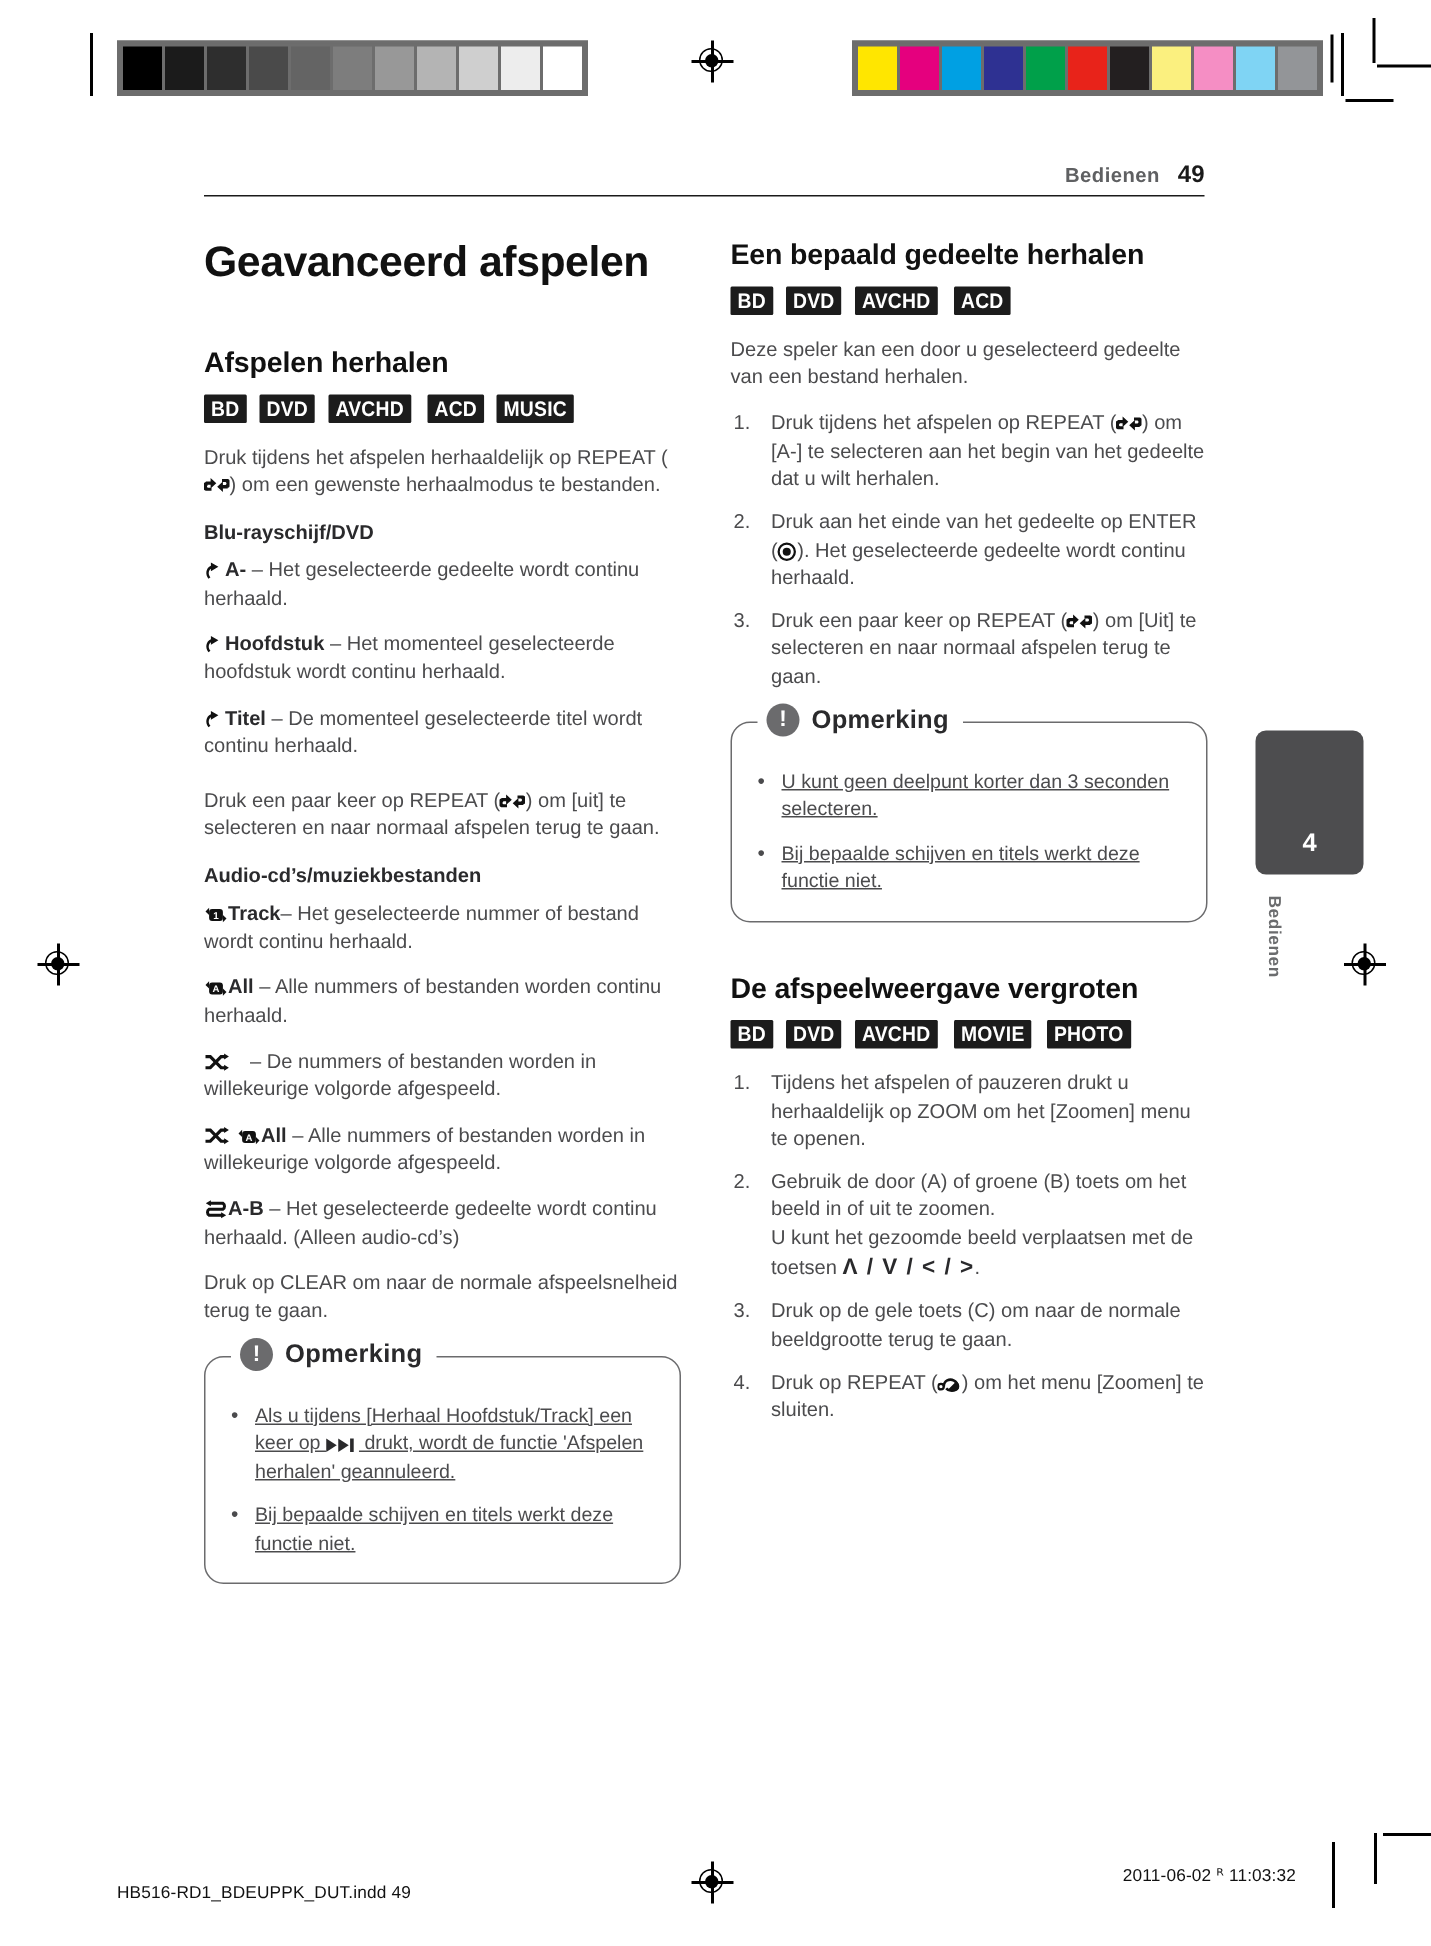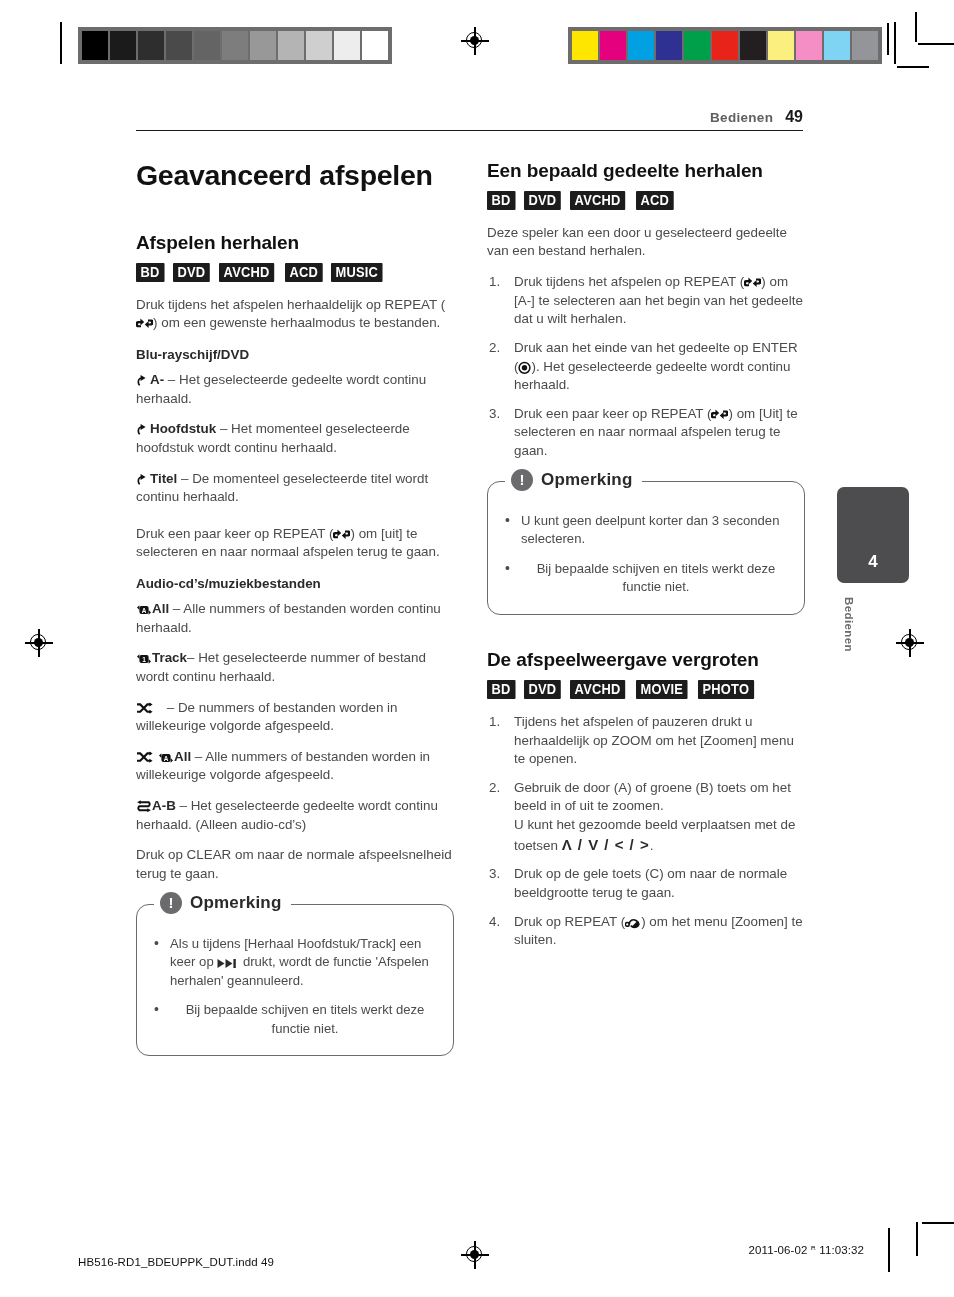--- a/index.html
+++ b/index.html
@@ -68,31 +68,31 @@
   ol.steps{margin:0 0 14px 0;padding:0;list-style:none;counter-reset:st;}
   ol.steps>li{counter-increment:st;position:relative;padding-left:27px;
       font-size:13.4px;line-height:1.39;margin-bottom:10px;color:#4b4b4d;}
   ol.steps>li:before{content:counter(st) ".";position:absolute;left:2px;top:0;
       color:#4b4b4d;}
   ol.steps>li.last{margin-bottom:0;}
 
   
   .note{position:relative;margin:20px 0 0 0;}
   .note-box{border:1.4px solid #6b6b6d;border-radius:13px;
-      padding:30px 13px 17px 14px;}
+      padding:30px 13px 17px 14px;text-decoration:underline;}
   .note-head{position:absolute;left:18px;top:-12px;display:flex;align-items:center;
       gap:8px;background:#fff;padding:0 9px 0 6px;}
   .note-bang{width:22px;height:22px;border-radius:50%;background:#6b6b6d;color:#fff;
       font-size:15px;font-weight:bold;display:flex;align-items:center;
       justify-content:center;line-height:1;}
   .note-title{font-size:17px;font-weight:bold;color:#2a2a2c;letter-spacing:.2px;}
   ul.note-list{margin:0;padding:0;list-style:none;}
   ul.note-list>li{position:relative;padding-left:19px;font-size:13.1px;
       line-height:1.42;margin-bottom:11px;color:#4b4b4d;}
-  ul.note-list>li:last-child{margin-bottom:0;text-align:center;}
+  ul.note-list>li:last-child{margin-bottom:0;}
   ul.note-list>li:before{content:"\2022";position:absolute;left:3px;top:-1px;
       color:#4b4b4d;font-size:14px;}
 
   
   .tab{position:absolute;left:837px;top:487px;width:72px;height:96px;
       background:#4d4d4f;border-radius:7px;}
   .tab-num{position:absolute;left:0;right:0;bottom:11px;text-align:center;
       color:#fff;font-size:17px;font-weight:bold;}
   .tab-label{position:absolute;left:843px;top:597px;color:#6b6c6e;font-size:11.5px;
       font-weight:bold;letter-spacing:.4px;
@@ -227,31 +227,31 @@
           </svg></span><span>) om [uit] te selecteren en naar normaal afspelen terug te gaan.</span>
     </p>
 
     <h3 class="sub">Audio-cd’s/muziekbestanden</h3>
 
     <p>
       <span class="ic"><svg width="16" height="12" viewBox="0 0 16 12">
             <rect x="3.4" y="2.0" width="9.2" height="8.0" rx="2" fill="#111"></rect>
             <path d="M3.4 1.2 L1.0 3.6 L3.4 6.0 Z" fill="#111"></path>
             <path d="M12.6 6.0 L15.0 8.4 L12.6 10.8 Z" fill="#111"></path>
-            <text x="8" y="8.6" font-family="Liberation Sans, sans-serif" font-size="6.4" font-weight="bold" fill="#fff" text-anchor="middle">A</text>
-          </svg></span><b>All</b><span> – Alle nummers of bestanden worden continu herhaald.</span>
+            <text x="8" y="8.6" font-family="Liberation Sans, sans-serif" font-size="6.6" font-weight="bold" fill="#fff" text-anchor="middle">1</text>
+          </svg></span><b>Track</b><span>– Het geselecteerde nummer of bestand wordt continu herhaald.</span>
     </p>
 
     <p>
       <span class="ic"><svg width="16" height="12" viewBox="0 0 16 12">
             <rect x="3.4" y="2.0" width="9.2" height="8.0" rx="2" fill="#111"></rect>
             <path d="M3.4 1.2 L1.0 3.6 L3.4 6.0 Z" fill="#111"></path>
             <path d="M12.6 6.0 L15.0 8.4 L12.6 10.8 Z" fill="#111"></path>
-            <text x="8" y="8.6" font-family="Liberation Sans, sans-serif" font-size="6.6" font-weight="bold" fill="#fff" text-anchor="middle">1</text>
-          </svg></span><b>Track</b><span>– Het geselecteerde nummer of bestand wordt continu herhaald.</span>
+            <text x="8" y="8.6" font-family="Liberation Sans, sans-serif" font-size="6.4" font-weight="bold" fill="#fff" text-anchor="middle">A</text>
+          </svg></span><b>All</b><span> – Alle nummers of bestanden worden continu herhaald.</span>
     </p>
 
     <p>
       <span class="ic" style="margin-right:10px;"><svg width="17" height="13" viewBox="0 0 17 13">
             <path d="M1.0 2.4 L4.2 2.4 L11.4 9.8 L14.6 9.8" stroke="#111" stroke-width="2.1" fill="none"></path>
             <path d="M1.0 9.8 L4.2 9.8 L11.4 2.4 L14.6 2.4" stroke="#111" stroke-width="2.1" fill="none"></path>
             <path d="M13.4 0.4 L16.6 2.4 L13.4 4.4 Z" fill="#111"></path>
             <path d="M13.4 7.8 L16.6 9.8 L13.4 11.8 Z" fill="#111"></path>
           </svg></span><span> – De nummers of bestanden worden in willekeurige volgorde afgespeeld.</span>
     </p>

